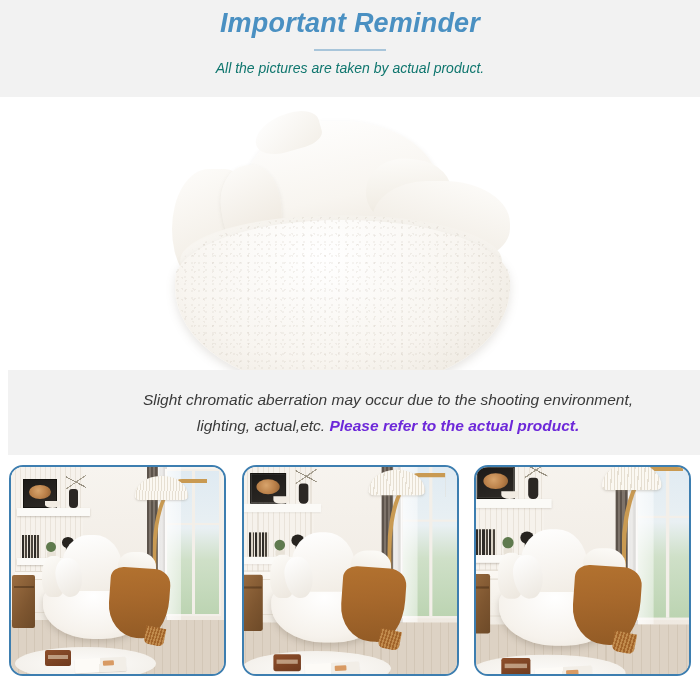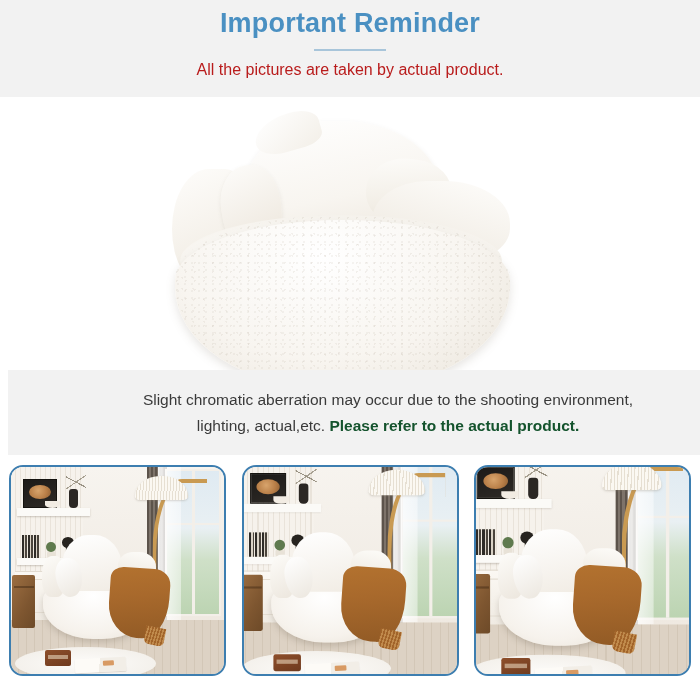--- a/index.html
+++ b/index.html
@@ -8,20 +8,21 @@
     height: 700px;
     overflow: hidden;
     background: #ffffff;
     font-family: "Liberation Sans", sans-serif;
   }
   #page {
     position: relative;
     width: 700px;
     height: 548px;
     background: #ffffff;
+    font-style: italic;
   }
 
   
   .header-band {
     position: absolute;
     left: 0; top: 0;
     width: 700px; height: 97px;
     background: #f2f2f2;
     display: flex;
     flex-direction: column;
@@ -37,22 +38,22 @@
     line-height: 1.22;
   }
   .title-divider {
     width: 72px;
     height: 2px;
     background: #a8c5da;
     margin-top: 9px;
     margin-bottom: 9px;
   }
   .page-subtitle {
-    font-size: 16px;
-    color: #b91c1c;
+    font-size: 14px;
+    color: #0f766e;
     line-height: 1.2;
   }
 
   
   .hero-area {
     position: absolute;
     left: 0; top: 97px;
     width: 700px; height: 273px;
     background: #ffffff;
     overflow: hidden;
@@ -74,21 +75,21 @@
     justify-content: flex-end;
     text-align: center;
   }
   .notice-text {
     font-size: 15.5px;
     color: #3a3a3a;
     line-height: 1.62;
     width: 640px;
   }
   .notice-emph {
-    color: #14532d;
+    color: #6d28d9;
     font-weight: bold;
   }
 
   
   .thumb-strip {
     position: absolute;
     left: 0; top: 455px;
     width: 700px; height: 245px;
     background: #ffffff;
     display: flex;

